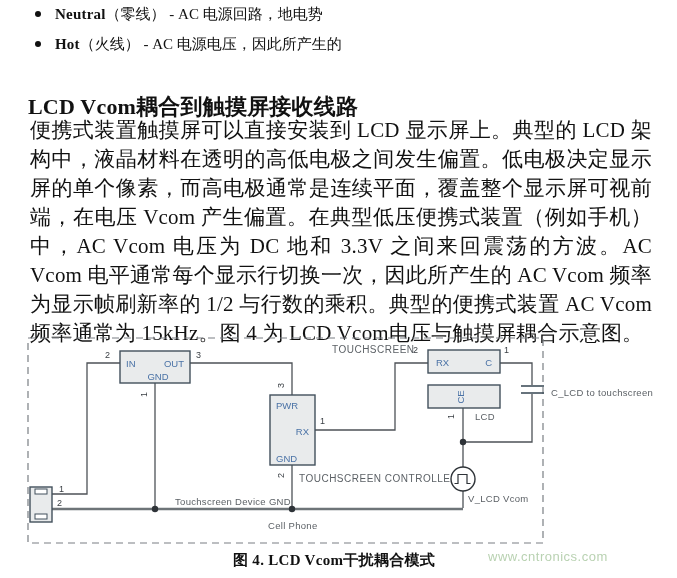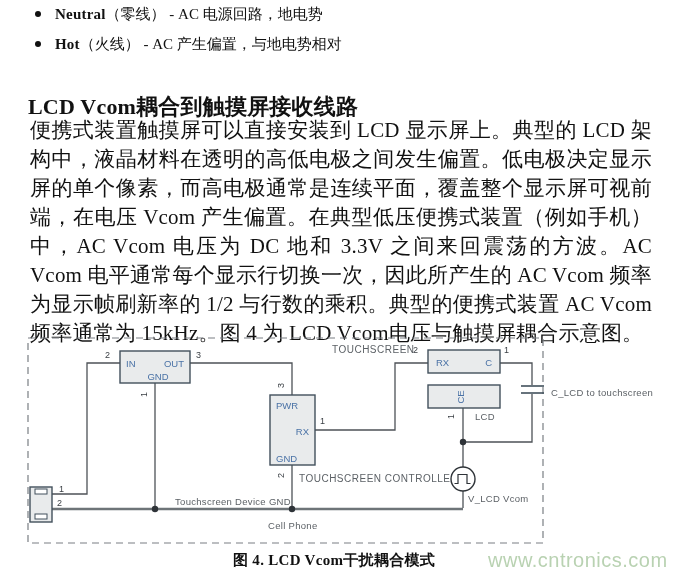--- a/index.html
+++ b/index.html
@@ -22,33 +22,33 @@
     text-align:justify;text-align-last:left;letter-spacing:.2px;
   }
   .figure{left:0;top:330px;}
   svg text{font-family:"Liberation Sans","DejaVu Sans",sans-serif;}
   .pinblue{fill:#4a72a6;font-size:9.5px;}
   .pinnum{fill:#3a3f44;font-size:9px;}
   .glabel{fill:#5c6166;font-size:9.5px;letter-spacing:.3px;}
   .glabel-big{fill:#5c6166;font-size:10px;letter-spacing:.5px;}
   .caption{left:233px;top:551px;font-size:15px;font-weight:bold;letter-spacing:.3px;}
   .watermark{
-    left:488px;top:549px;font-size:20px;color:#b9d2b2;
+    left:488px;top:549px;font-size:13px;color:#b9d2b2;
     font-family:"Liberation Sans","DejaVu Sans",sans-serif;letter-spacing:.5px;
   }
 </style>
 </head>
 <body>
 
 <div class="abs bullet" style="top:5px;">
   <span class="dot"></span><b>Neutral</b><span>（零线） - AC 电源回路，地电势</span>
 </div>
 
 <div class="abs bullet" style="top:35px;">
-  <span class="dot"></span><b>Hot</b><span>（火线） - AC 产生偏置，与地电势相对</span>
+  <span class="dot"></span><b>Hot</b><span>（火线） - AC 电源电压，因此所产生的</span>
 </div>
 
 <div class="abs heading">LCD Vcom耦合到触摸屏接收线路</div>
 
 <div class="abs para">便携式装置触摸屏可以直接安装到 LCD 显示屏上。典型的 LCD 架构中，液晶材料在透明的高低电极之间发生偏置。低电极决定显示屏的单个像素，而高电极通常是连续平面，覆盖整个显示屏可视前端，在电压 Vcom 产生偏置。在典型低压便携式装置（例如手机）中，AC Vcom 电压为 DC 地和 3.3V 之间来回震荡的方波。AC Vcom 电平通常每个显示行切换一次，因此所产生的 AC Vcom 频率为显示帧刷新率的 1/2 与行数的乘积。典型的便携式装置 AC Vcom频率通常为 15kHz。图 4 为 LCD Vcom电压与触摸屏耦合示意图。</div>
 
 <svg class="abs figure" width="677" height="222" viewBox="0 0 677 222">
 
   <rect x="28" y="8" width="515" height="205" fill="none" stroke="#7a7f84" stroke-width="1.2" stroke-dasharray="7 5"></rect>
 

